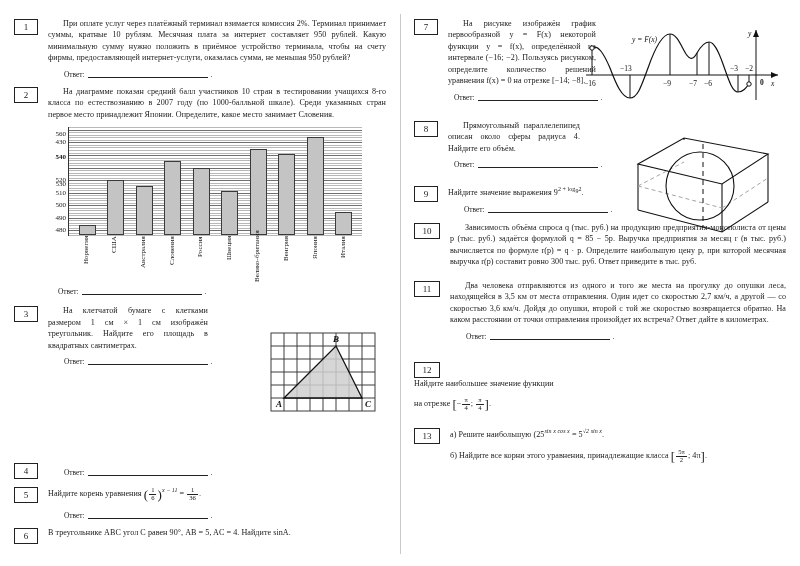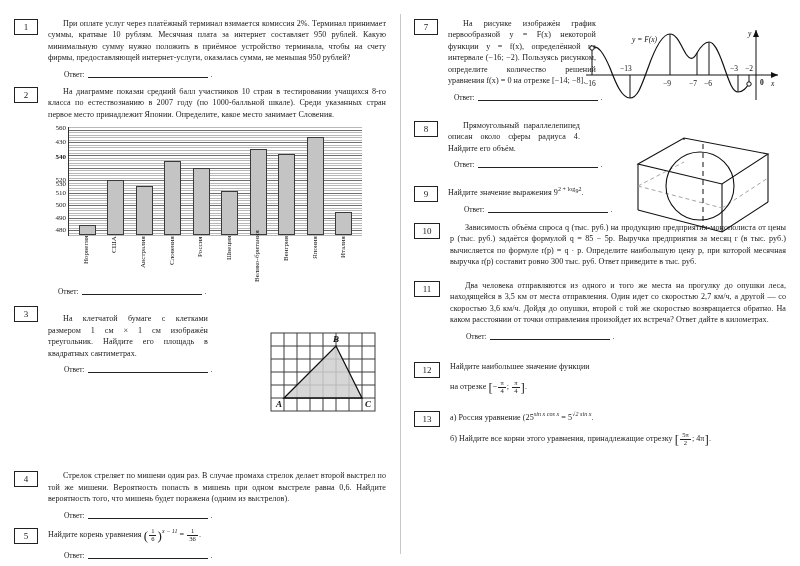--- a/index.html
+++ b/index.html
@@ -132,21 +132,21 @@
           <div class="gridline" style="top: 2.51163px; background: rgb(111, 111, 111);"></div>
           <div class="gridline" style="top: 0px; background: rgb(184, 184, 184);"></div>
           <div class="ytick" style="top: 102.977px;">480</div>
           <div class="ytick" style="top: 90.4186px;">490</div>
           <div class="ytick" style="top: 77.8605px;">500</div>
           <div class="ytick" style="top: 65.3023px;">510</div>
           <div class="ytick" style="top: 52.7442px;">520</div>
           <div class="ytick" style="top: 57px;">530</div>
           <div class="ytick" style="top: 30px; font-weight: bold;">540</div>
           <div class="ytick" style="top: 15.0698px;">430</div>
-          <div class="ytick" style="top: 1px;">560</div>
+          <div class="ytick" style="top: 7px;">560</div>
           <div class="bars">
             <div class="bar" title="Норвегия: 484" style="height: 10.0465px; background: rgb(196, 196, 196); border-color: rgb(58, 58, 58);"></div>
             <div class="bar" title="США: 520" style="height: 55.2558px; background: rgb(196, 196, 196); border-color: rgb(58, 58, 58);"></div>
             <div class="bar" title="Австралия: 515" style="height: 48.9767px; background: rgb(196, 196, 196); border-color: rgb(58, 58, 58);"></div>
             <div class="bar" title="Словения: 535" style="height: 74.093px; background: rgb(196, 196, 196); border-color: rgb(58, 58, 58);"></div>
             <div class="bar" title="Россия: 530" style="height: 67.814px; background: rgb(196, 196, 196); border-color: rgb(58, 58, 58);"></div>
             <div class="bar" title="Швеция: 511" style="height: 43.9535px; background: rgb(196, 196, 196); border-color: rgb(58, 58, 58);"></div>
             <div class="bar" title="Велико-британия: 545" style="height: 86.6512px; background: rgb(196, 196, 196); border-color: rgb(58, 58, 58);"></div>
             <div class="bar" title="Венгрия: 541" style="height: 81.6279px; background: rgb(196, 196, 196); border-color: rgb(58, 58, 58);"></div>
             <div class="bar" title="Япония: 554" style="height: 97.9535px; background: rgb(196, 196, 196); border-color: rgb(58, 58, 58);"></div>
@@ -166,21 +166,21 @@
           <div class="xlab">Италия</div>
         </div>
     </div>
 
     <div class="ans" style="margin-left:28px;margin-top:5px;">
       <span>Ответ:</span><span class="lead"></span>.
     </div>
 
     <div class="task" style="margin-top:9px;">
       <div class="num">3</div>
-      <div class="body" style="max-width:160px;margin-top:8px;">
+      <div class="body" style="max-width:160px;">
         <p class="ptext">На клетчатой бумаге с клетками размером 1 см × 1 см изображён треугольник. Найдите его площадь в квадратных сантиметрах.</p>
         <div class="ans">
           <span>Ответ:</span><span class="lead"></span>.
         </div>
       </div>
     </div>
 
     <div class="fig-grid">
       <svg width="118" height="92" viewBox="0 0 118 92">
         <g stroke="#3c3c3c" stroke-width="1" fill="none">
@@ -201,21 +201,20 @@
         <polygon points="18,70 70,18 96,70" fill="#cfcfcf" fill-opacity="0.85" stroke="#111" stroke-width="1.3"></polygon>
         <text class="ct" x="10" y="79" font-size="9" font-style="italic" font-weight="bold" fill="#111">A</text>
         <text class="ct" x="67" y="14" font-size="9" font-style="italic" font-weight="bold" fill="#111">B</text>
         <text class="ct" x="99" y="79" font-size="9" font-style="italic" font-weight="bold" fill="#111">C</text>
       </svg>
     </div>
 
     <div class="task" style="margin-top:96px;">
       <div class="num">4</div>
       <div class="body">
-        <p class="ptext">Стрелок стреляет по мишени один раз. В случае промаха стрелок делает второй выстрел по той же мишени. Вероятность попасть в мишень при одном выстреле равна 0,6. Найдите вероятность того, что мишень будет поражена (одним из выстрелов).</p>
         <div class="ans">
           <span>Ответ:</span><span class="lead"></span>.
         </div>
       </div>
     </div>
 
     <div class="task">
       <div class="num">5</div>
       <div class="body">
         <p class="ptext noind">
@@ -340,44 +339,44 @@
     <div class="task" style="margin-top:12px;">
       <div class="num wide">11</div>
       <div class="body">
         <p class="ptext">Два человека отправляются из одного и того же места на прогулку до опушки леса, находящейся в 3,5 км от места отправления. Один идет со скоростью 2,7 км/ч, а другой — со скоростью 3,6 км/ч. Дойдя до опушки, второй с той же скоростью возвращается обратно. На каком расстоянии от точки отправления произойдет их встреча? Ответ дайте в километрах.</p>
         <div class="ans">
           <span>Ответ:</span><span class="lead"></span>.
         </div>
       </div>
     </div>
 
-    <div class="task" style="margin-top:20px;">
+    <div class="task" style="margin-top:20px;flex-direction:column;">
       <div class="num wide">12</div>
       <div class="body">
         <p class="ptext noind">Найдите наибольшее значение функции</p>
         <p class="ptext noind" style="margin-top:7px;font-family:Liberation Serif, serif;">
           <span>на отрезке</span>
           <span class="brk">[</span>−<span class="frac"><span class="t">π</span><span class="b">4</span></span>;
           <span class="frac"><span class="t">π</span><span class="b">4</span></span><span class="brk">]</span>.
         </p>
       </div>
     </div>
 
     <div class="task" style="margin-top:12px;">
       <div class="num wide">13</div>
       <div class="body">
         <p class="ptext noind">
           <span>а)</span>
-          <span>Россия уравнение</span>
+          <span>Решите наибольшую</span>
           (<span>25</span><span class="sup ital">sin x cos x</span>
           <span>=</span>
           <span>5</span><span class="sup ital">√2 sin x</span>.
         </p>
         <p class="ptext noind" style="margin-top:8px;">
           <span>б)</span>
-          <span>Найдите все корни этого уравнения, принадлежащие отрезку</span>
+          <span>Найдите все корни этого уравнения, принадлежащие класса</span>
           <span class="brk">[</span><span class="frac"><span class="t">5π</span><span class="b">2</span></span>;
           <span>4π</span><span class="brk">]</span>.
         </p>
       </div>
     </div>
   </div>
 </div>
 
 </body></html>

